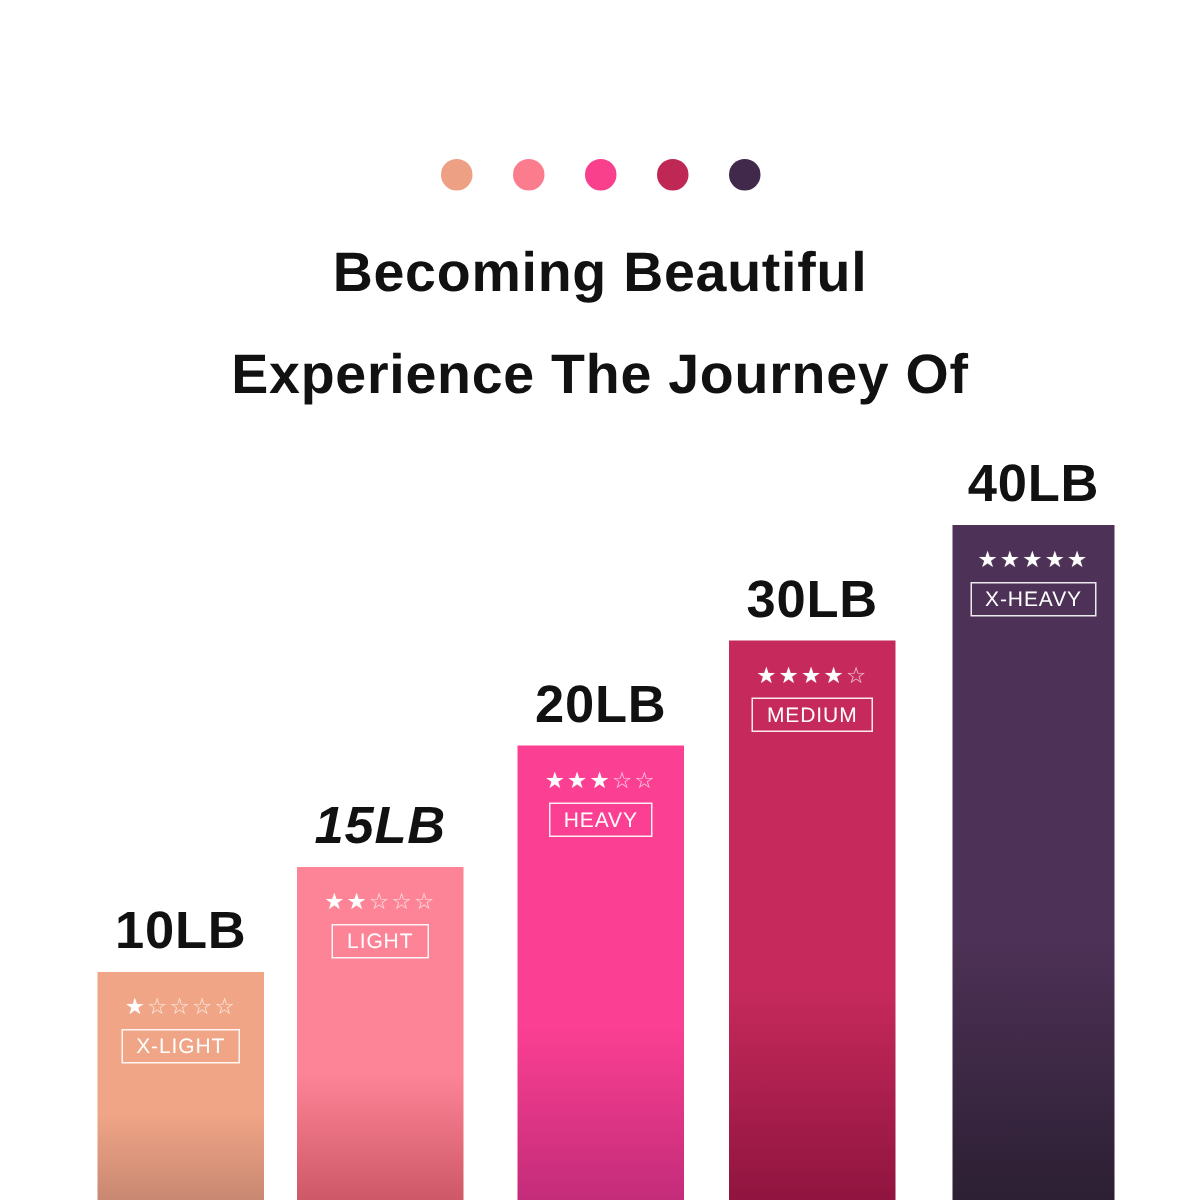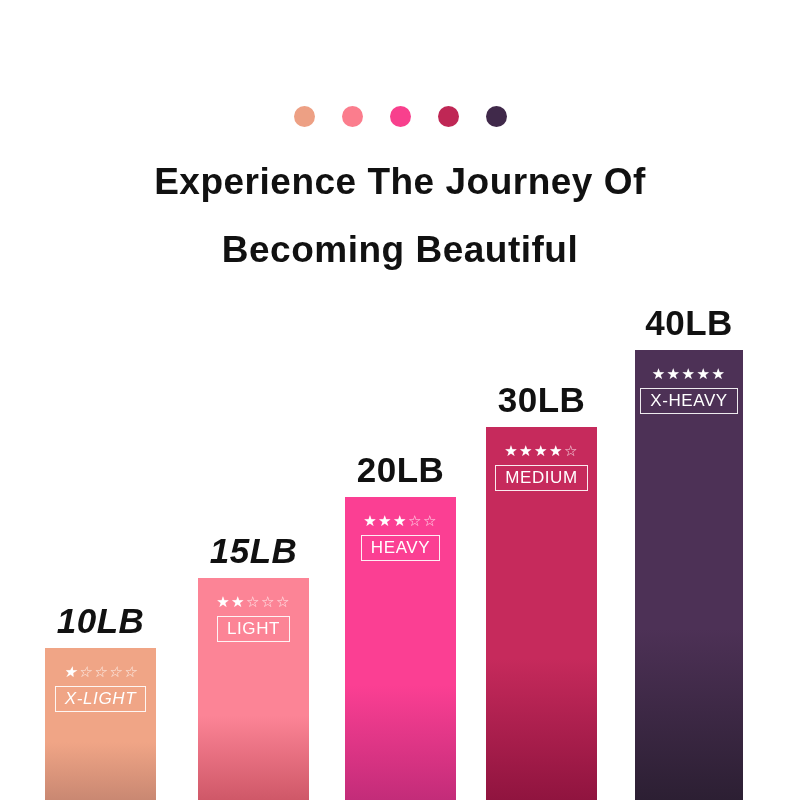--- a/index.html
+++ b/index.html
@@ -81,47 +81,47 @@
     letter-spacing:1.5px;
     color:#ffffff;
     line-height:1;
     white-space:nowrap;
     text-shadow:0 0 1px rgba(255,255,255,.25);
   }
   .stars .off { opacity:0.75; }
   .tag {
     border:1.6px solid rgba(255,255,255,.9);
     color:#ffffff;
-    font-size:17px;
+    font-size:14px;
     letter-spacing:0.6px;
     padding:3px 9px 3.5px 9px;
     line-height:1;
     white-space:nowrap;
   }
 </style>
 </head>
 <body>
 
 <div class="poster">
 
   <div class="dot-row">
     <span class="dot" style="background: rgb(237, 160, 132);"></span>
     <span class="dot" style="background: rgb(251, 125, 141);"></span>
     <span class="dot" style="background: rgb(248, 64, 141);"></span>
     <span class="dot" style="background: rgb(191, 39, 85);"></span>
     <span class="dot" style="background: rgb(64, 41, 74);"></span>
   </div>
 
   <h1 class="headline">
+    <span class="line">Becoming Beautiful</span>
     <span class="line">Experience The Journey Of</span>
-    <span class="line">Becoming Beautiful</span>
   </h1>
 
   <div class="chart">
-      <div class="bar-group" style="left: 45px; width: 111px; height: 156px; font-style: italic;">
+      <div class="bar-group" style="left: 65px; width: 111px; height: 156px;">
         <div class="bar-weight" style="bottom: 159px;">10LB</div>
         <div class="bar" style="height: 152px; background: linear-gradient(rgb(240, 165, 134) 0%, rgb(240, 165, 134) 62%, rgb(201, 136, 114) 100%);">
           <div class="bar-inner">
             <div class="stars"><span>★</span><span class="off">☆☆☆☆</span></div>
             <div class="tag">X-LIGHT</div>
           </div>
         </div>
       </div>
       <div class="bar-group" style="left: 198px; width: 111px; height: 222px;">
         <div class="bar-weight" style="bottom: 229px; font-style: italic;">15LB</div>

